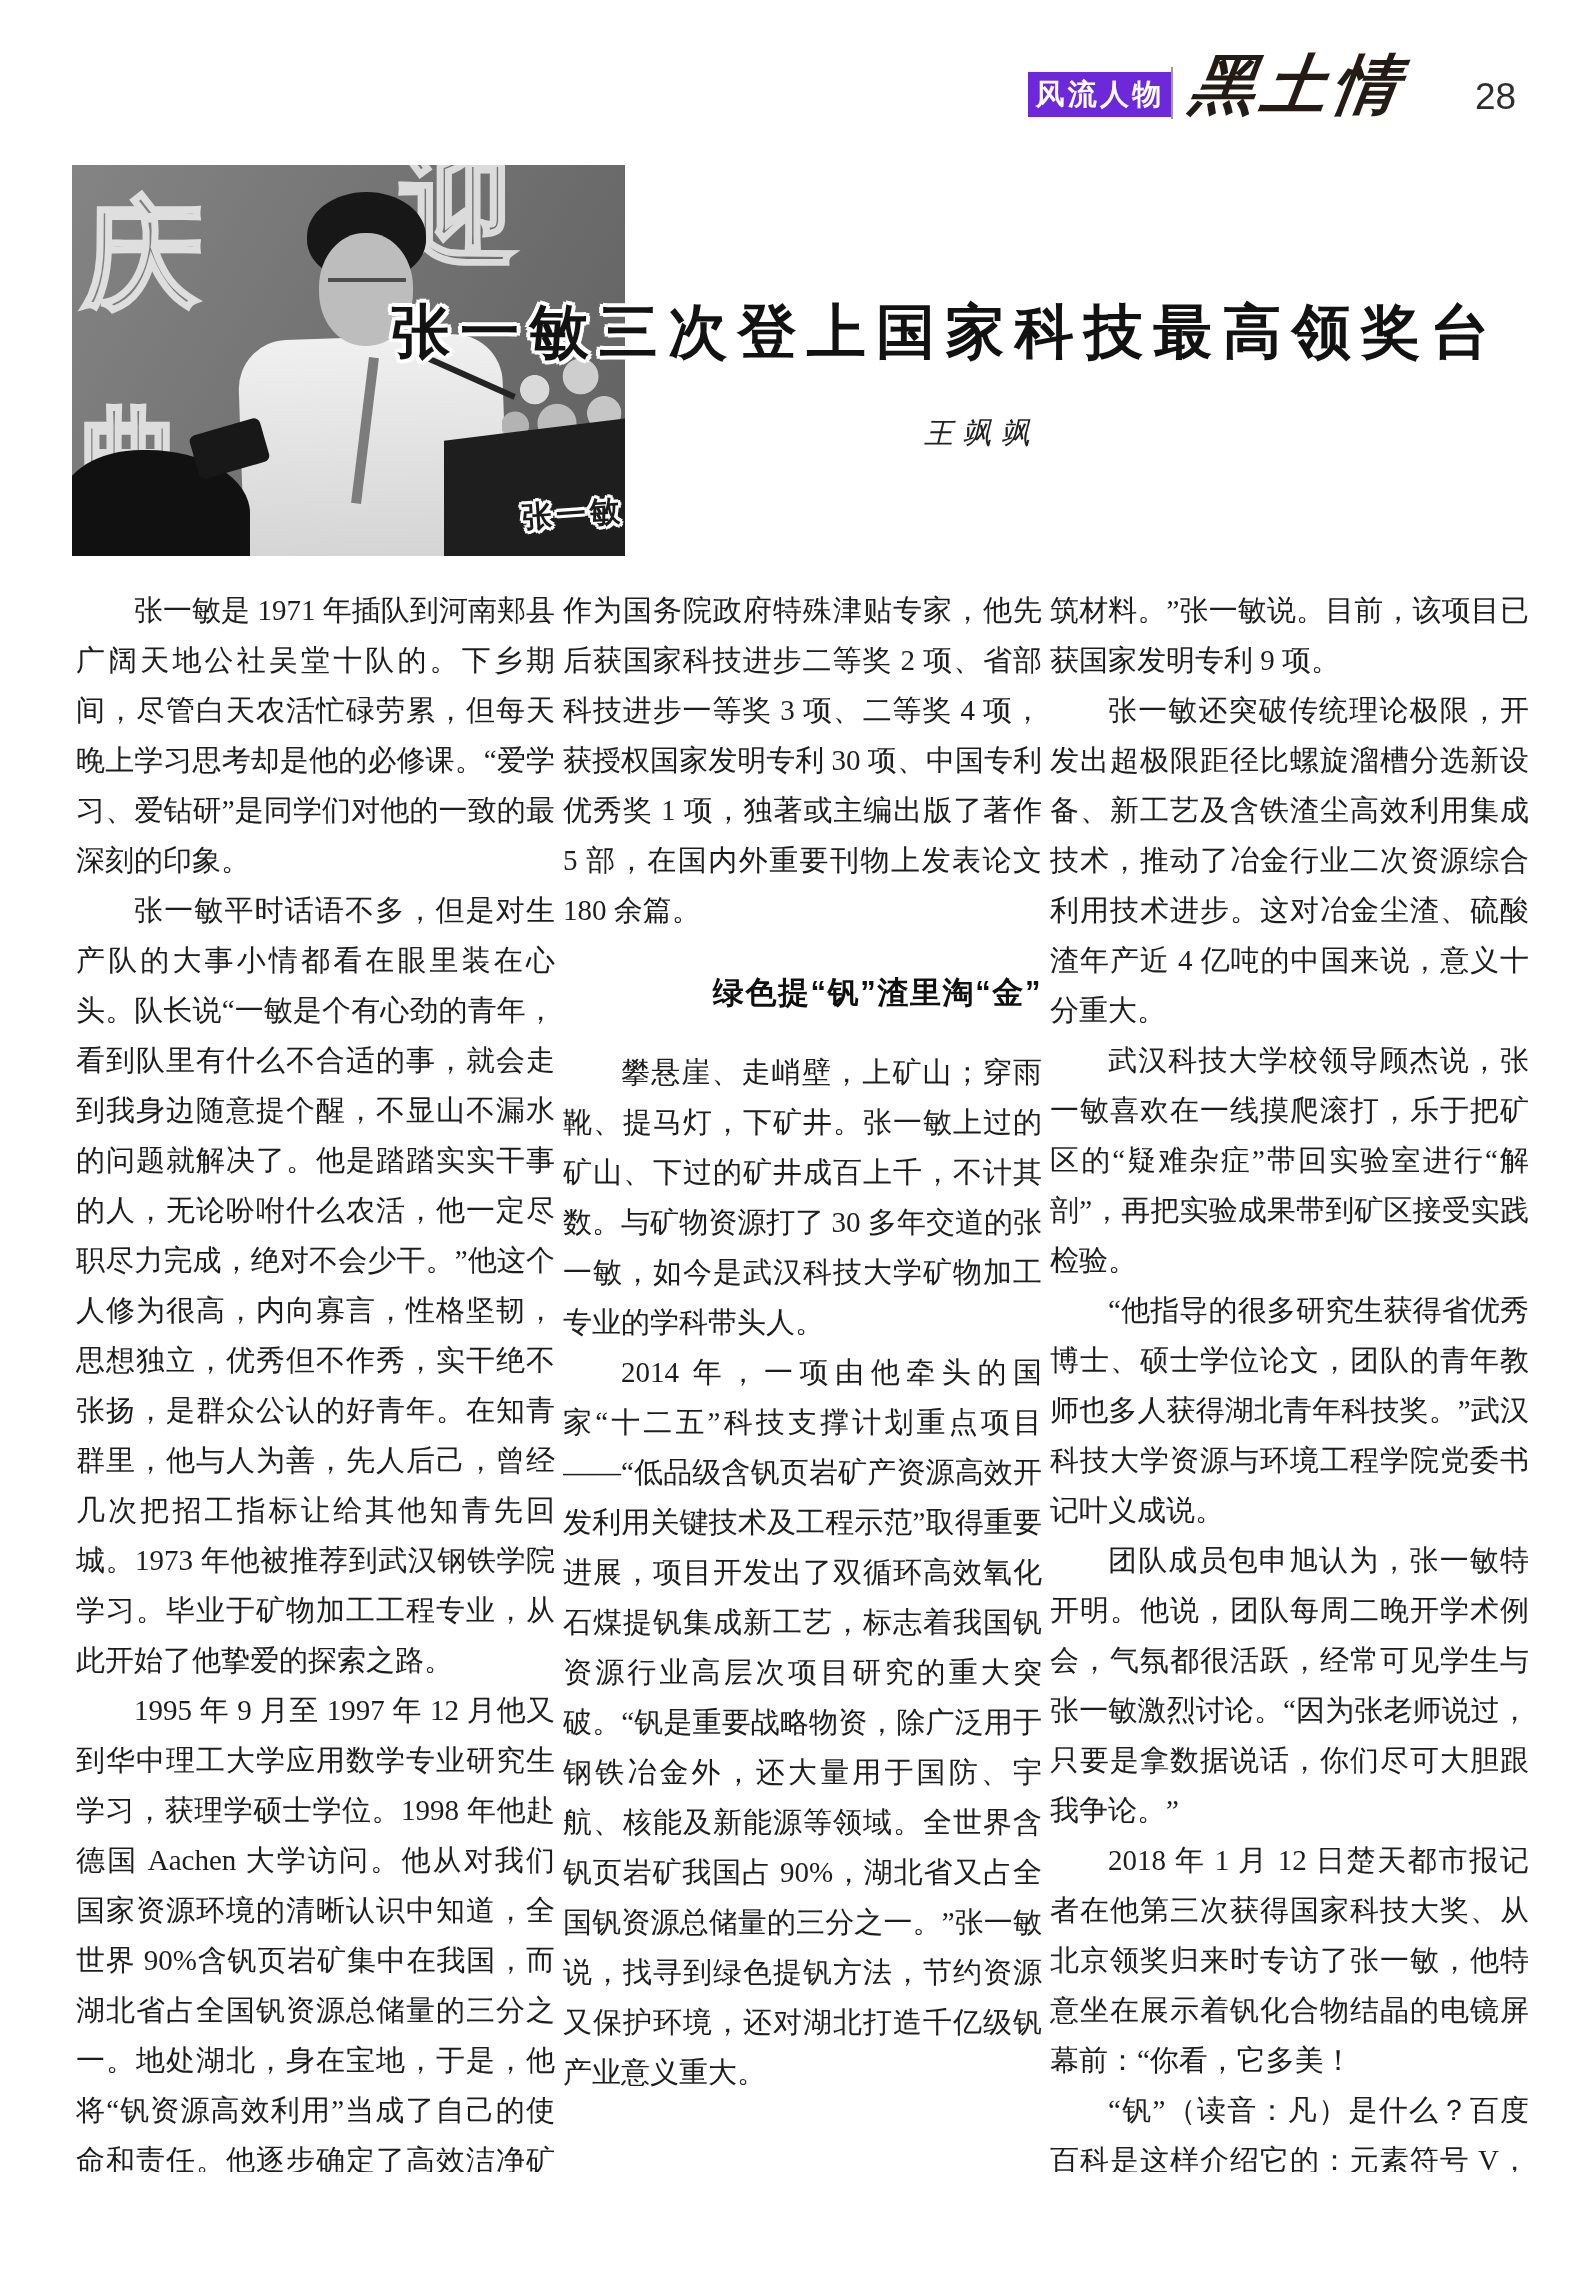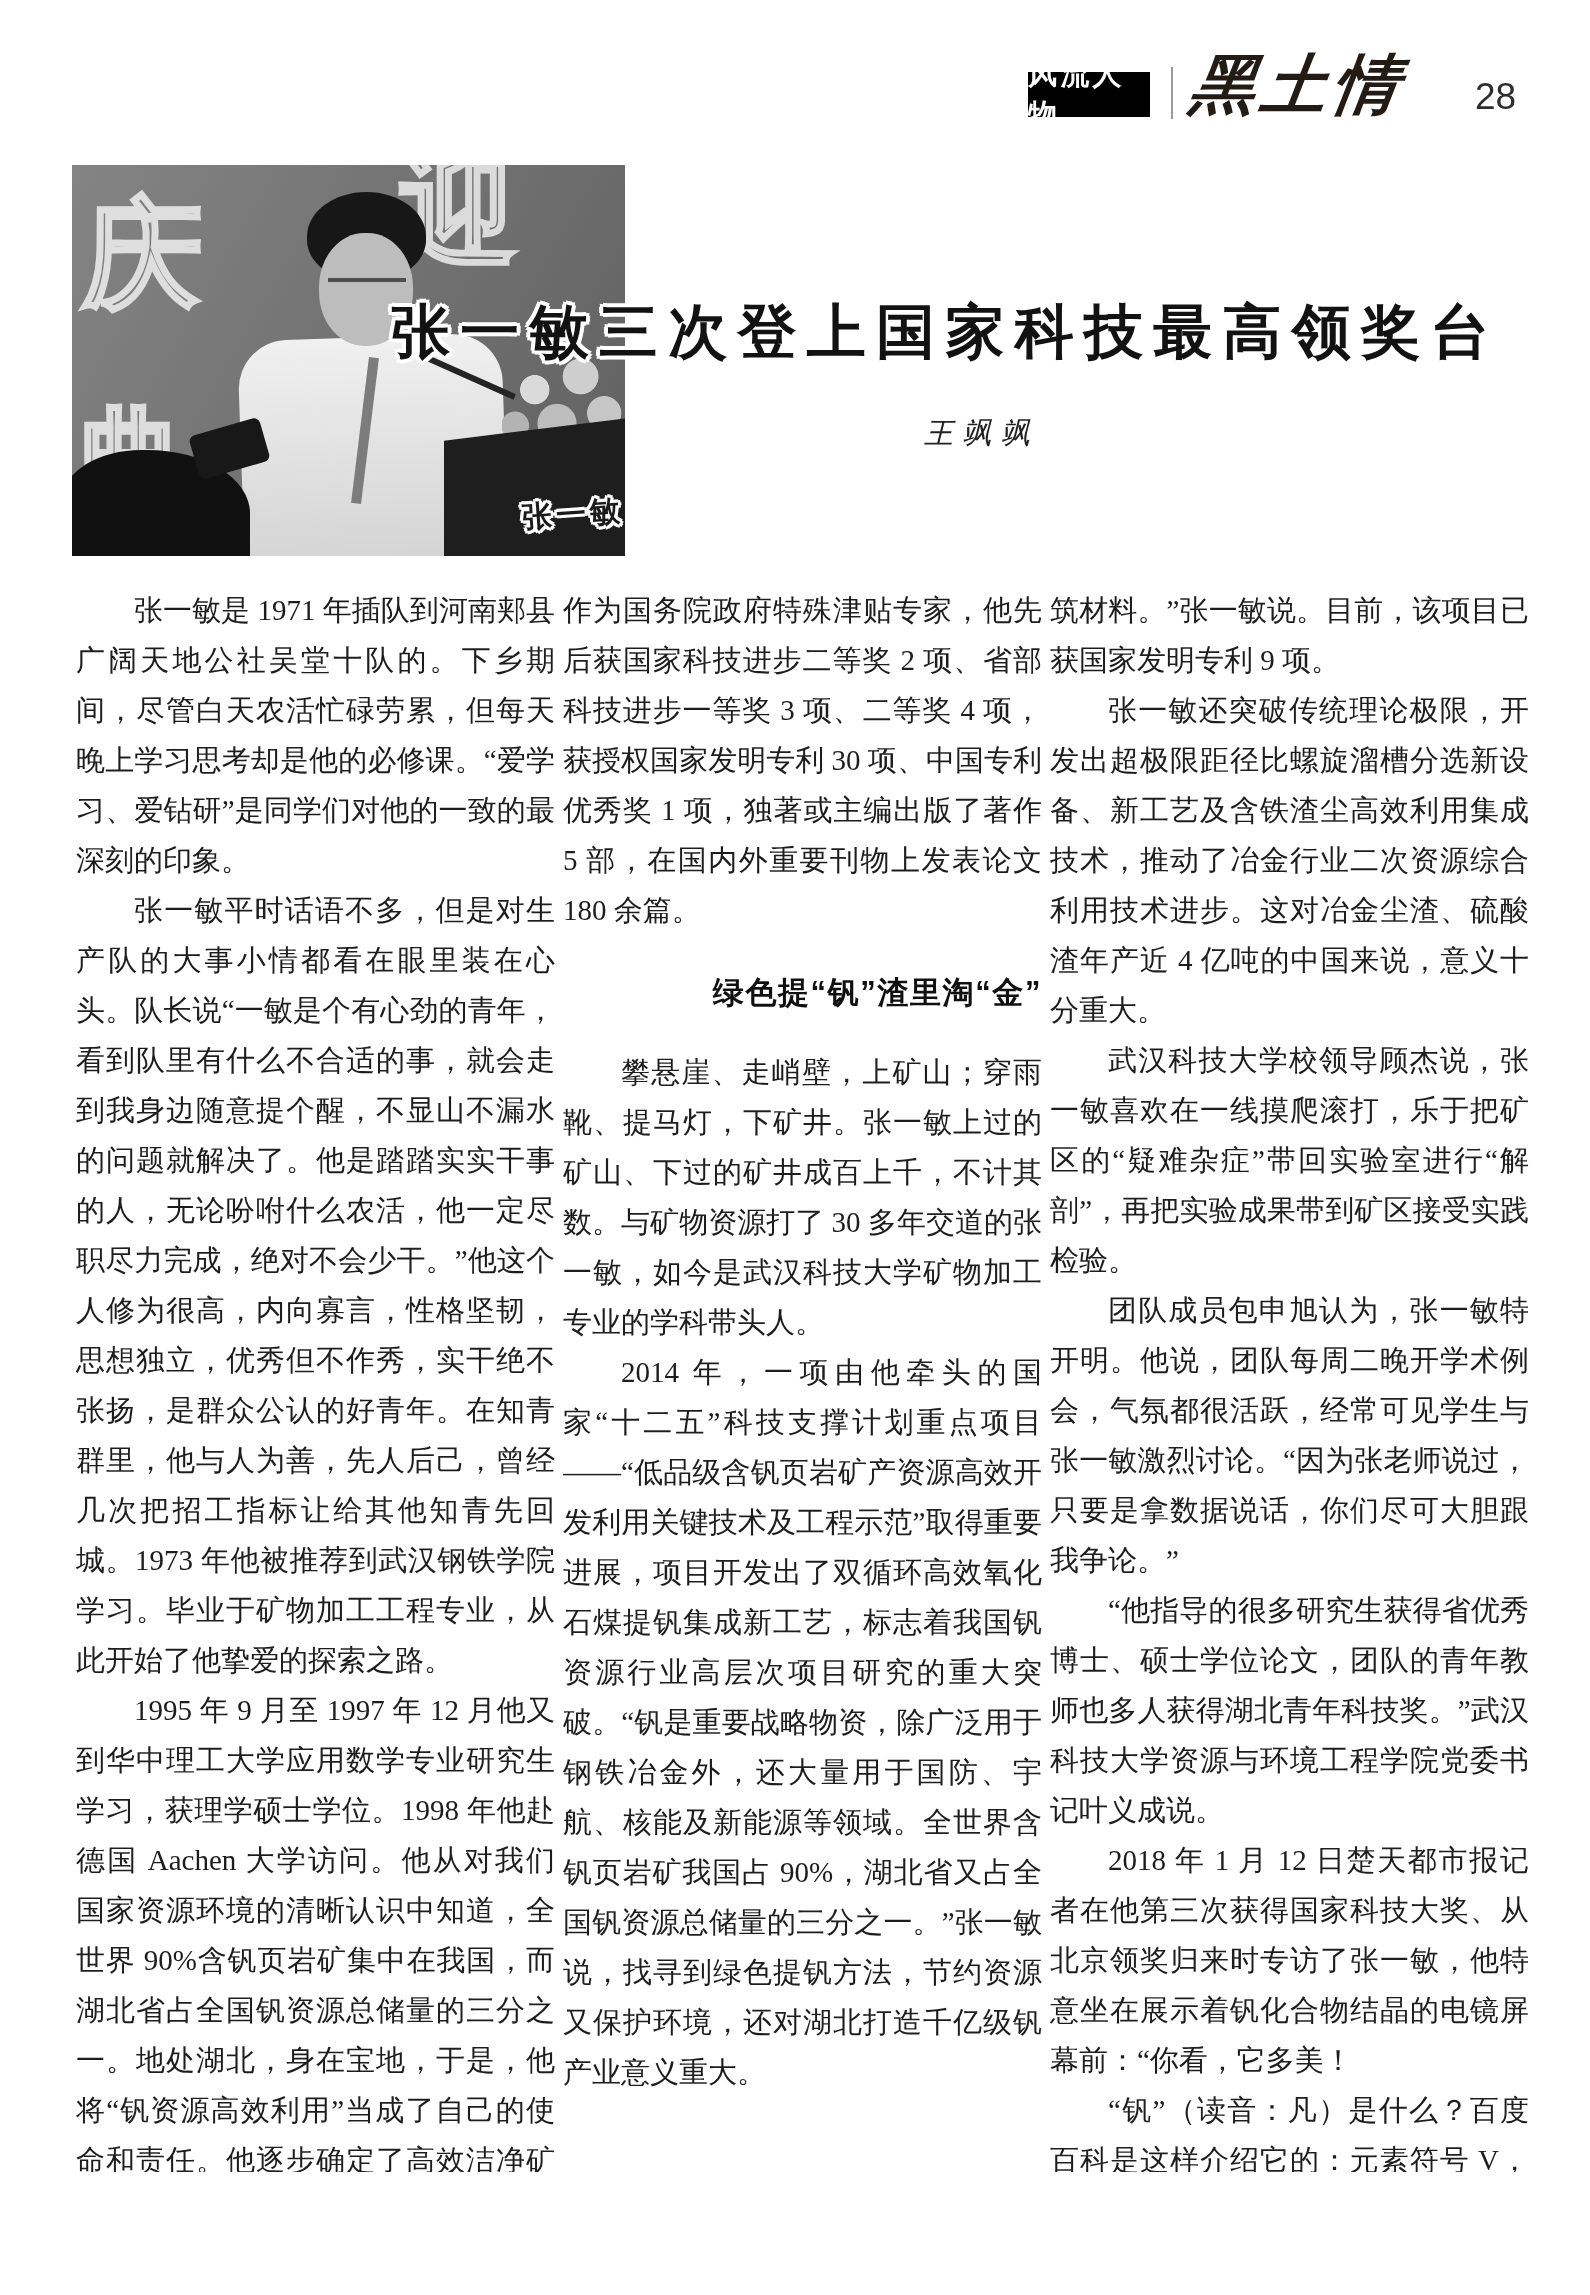--- a/index.html
+++ b/index.html
@@ -3,22 +3,22 @@
 <meta charset="utf-8">
 <style>
   html,body { margin:0; padding:0; background:#e9e9e9; }
   .page {
     position:relative; width:1591px; height:2295px; background:#ffffff;
     font-family:"Liberation Serif","DejaVu Serif",serif; color:#1d1d1d;
     overflow:hidden; margin:0 auto;
   }
   
   .section-badge{
-    position:absolute; left:1028px; top:72px; width:122px; height:45px;
-    background:#000000; color:#fff; display:flex; align-items:center; justify-content:center;
+    position:absolute; left:1028px; top:72px; width:144px; height:45px;
+    background:#6d28d9; color:#fff; display:flex; align-items:center; justify-content:center;
     font-family:"Liberation Sans","DejaVu Sans",sans-serif; font-size:29px; font-weight:bold;
     letter-spacing:3.2px;
   }
   .header-divider{ position:absolute; left:1171px; top:67px; width:2.4px; height:52px; background:#9a9a9a; }
   .magazine-logo{
     position:absolute; left:1191px; top:41px; width:239px; height:87px;
     font-family:"DejaVu Serif",serif; font-style:italic; font-weight:bold;
     font-size:65px; letter-spacing:6.4px; color:#241b14; transform:skewX(-8deg);
     line-height:87px; white-space:nowrap;
   }
@@ -128,22 +128,22 @@
     <div class="col col-1">
         <p class="pcont">作为国务院政府特殊津贴专家，他先后获国家科技进步二等奖 2 项、省部科技进步一等奖 3 项、二等奖 4 项，获授权国家发明专利 30 项、中国专利优秀奖 1 项，独著或主编出版了著作 5 部，在国内外重要刊物上发表论文 180 余篇。</p>
         <h3 class="subhead">绿色提“钒”渣里淘“金”</h3>
         <p class="p">攀悬崖、走峭壁，上矿山；穿雨靴、提马灯，下矿井。张一敏上过的矿山、下过的矿井成百上千，不计其数。与矿物资源打了 30 多年交道的张一敏，如今是武汉科技大学矿物加工专业的学科带头人。</p>
         <p class="p">2014 年，一项由他牵头的国家“十二五”科技支撑计划重点项目——“低品级含钒页岩矿产资源高效开发利用关键技术及工程示范”取得重要进展，项目开发出了双循环高效氧化石煤提钒集成新工艺，标志着我国钒资源行业高层次项目研究的重大突破。“钒是重要战略物资，除广泛用于钢铁冶金外，还大量用于国防、宇航、核能及新能源等领域。全世界含钒页岩矿我国占 90%，湖北省又占全国钒资源总储量的三分之一。”张一敏说，找寻到绿色提钒方法，节约资源又保护环境，还对湖北打造千亿级钒产业意义重大。</p>
       </div>
     <div class="col col-2">
         <p class="pcont">筑材料。”张一敏说。目前，该项目已获国家发明专利 9 项。</p>
         <p class="p">张一敏还突破传统理论极限，开发出超极限距径比螺旋溜槽分选新设备、新工艺及含铁渣尘高效利用集成技术，推动了冶金行业二次资源综合利用技术进步。这对冶金尘渣、硫酸渣年产近 4 亿吨的中国来说，意义十分重大。</p>
         <p class="p">武汉科技大学校领导顾杰说，张一敏喜欢在一线摸爬滚打，乐于把矿区的“疑难杂症”带回实验室进行“解剖”，再把实验成果带到矿区接受实践检验。</p>
+        <p class="p">“他指导的很多研究生获得省优秀博士、硕士学位论文，团队的青年教师也多人获得湖北青年科技奖。”武汉科技大学资源与环境工程学院党委书记叶义成说。</p>
         <p class="p">团队成员包申旭认为，张一敏特开明。他说，团队每周二晚开学术例会，气氛都很活跃，经常可见学生与张一敏激烈讨论。“因为张老师说过，只要是拿数据说话，你们尽可大胆跟我争论。”</p>
-        <p class="p">“他指导的很多研究生获得省优秀博士、硕士学位论文，团队的青年教师也多人获得湖北青年科技奖。”武汉科技大学资源与环境工程学院党委书记叶义成说。</p>
         <p class="p">2018 年 1 月 12 日楚天都市报记者在他第三次获得国家科技大奖、从北京领奖归来时专访了张一敏，他特意坐在展示着钒化合物结晶的电镜屏幕前：“你看，它多美！</p>
         <p class="p">“钒”（读音：凡）是什么？百度百科是这样介绍它的：元素符号 V，银白色金属，熔点很高，有耐盐酸和硫酸的本领，并且耐气、耐盐、耐水腐蚀的性能要比大多数不锈钢好。于空气中不被氧化，可溶于氢氟酸、硝酸和王水。</p>
         <p class="p">钒有多重要？张一敏说，如果纽约世贸大楼钢体里有足够的钒，“9·11”事件的损失或许不会那么大。钒是钢材的味精，人小鬼大。筚路蓝缕中，张</p>
       </div>
   </main>
 
 </div>
 
 
 </body></html>

